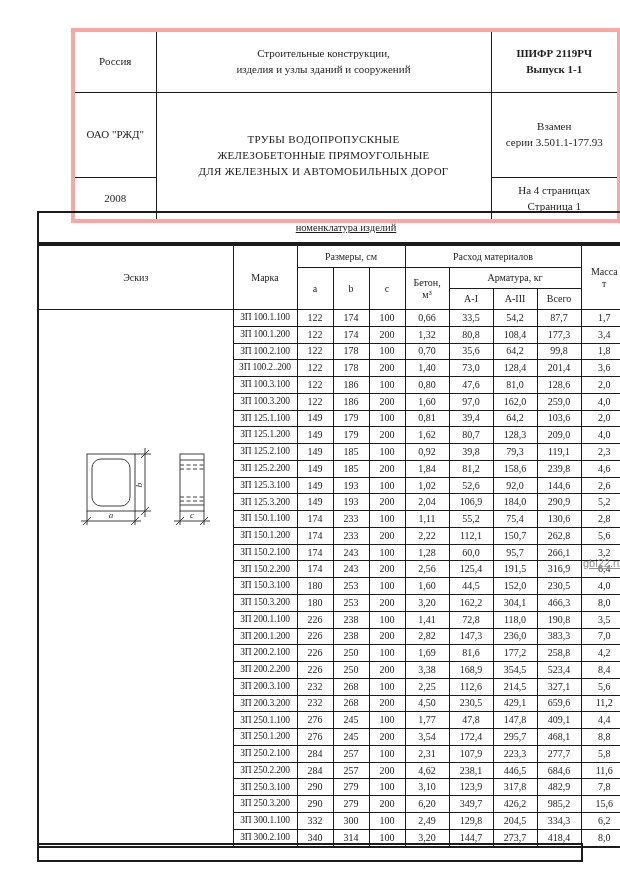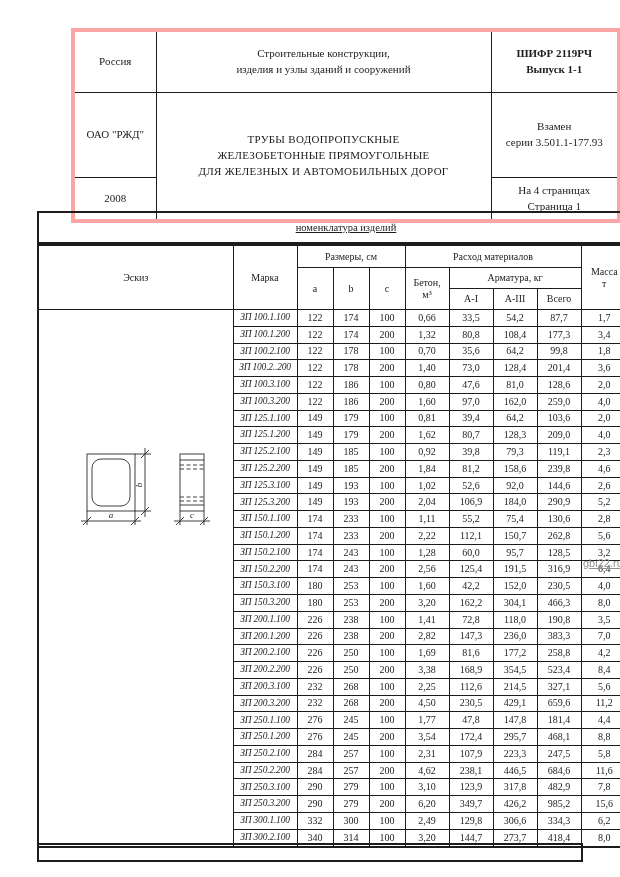--- a/index.html
+++ b/index.html
@@ -44,21 +44,21 @@
   }
   .main-table th, .main-table td {
     border:1px solid #1c1c1c; text-align:center; vertical-align:middle;
     padding:0 1px; font-weight:normal;
   }
   .main-table thead th { font-size:10px; line-height:1.15; }
   .mh1 th { height:21px;text-align:center; }
   .mh2 th { height:20px; }
   .mh3 th { height:20px; }
   .main-table tbody td { height:15.75px; font-size:10px; line-height:1; }
-  .mark-col { font-size:9.5px !important; letter-spacing:-0.2px;font-style:italic; }
+  .mark-col { font-size:9.5px !important; letter-spacing:-0.2px; }
   .sketch-cell { padding:0 !important; vertical-align:top; }
   .sketch-cell svg { display:block; }
 
   
   .bottom-strip {
     position:absolute; left:37px; top:843px; width:546px; height:19px;
     box-sizing:border-box; border:2px solid #1c1c1c;
   }
 
   
@@ -338,41 +338,41 @@
         <td>5,6</td>
       </tr>
       <tr>
         <td class="mark-col">ЗП 150.2.100</td>
         <td>174</td>
         <td>243</td>
         <td>100</td>
         <td>1,28</td>
         <td>60,0</td>
         <td>95,7</td>
-        <td>128,5</td>
+        <td>266,1</td>
         <td>3,2</td>
       </tr>
       <tr>
         <td class="mark-col">ЗП 150.2.200</td>
         <td>174</td>
         <td>243</td>
         <td>200</td>
         <td>2,56</td>
         <td>125,4</td>
         <td>191,5</td>
         <td>316,9</td>
         <td>6,4</td>
       </tr>
       <tr>
         <td class="mark-col">ЗП 150.3.100</td>
         <td>180</td>
         <td>253</td>
         <td>100</td>
         <td>1,60</td>
-        <td>42,2</td>
+        <td>44,5</td>
         <td>152,0</td>
         <td>230,5</td>
         <td>4,0</td>
       </tr>
       <tr>
         <td class="mark-col">ЗП 150.3.200</td>
         <td>180</td>
         <td>253</td>
         <td>200</td>
         <td>3,20</td>
@@ -448,21 +448,21 @@
         <td>11,2</td>
       </tr>
       <tr>
         <td class="mark-col">ЗП 250.1.100</td>
         <td>276</td>
         <td>245</td>
         <td>100</td>
         <td>1,77</td>
         <td>47,8</td>
         <td>147,8</td>
-        <td>181,4</td>
+        <td>409,1</td>
         <td>4,4</td>
       </tr>
       <tr>
         <td class="mark-col">ЗП 250.1.200</td>
         <td>276</td>
         <td>245</td>
         <td>200</td>
         <td>3,54</td>
         <td>172,4</td>
         <td>295,7</td>
@@ -470,21 +470,21 @@
         <td>8,8</td>
       </tr>
       <tr>
         <td class="mark-col">ЗП 250.2.100</td>
         <td>284</td>
         <td>257</td>
         <td>100</td>
         <td>2,31</td>
         <td>107,9</td>
         <td>223,3</td>
-        <td>247,5</td>
+        <td>277,7</td>
         <td>5,8</td>
       </tr>
       <tr>
         <td class="mark-col">ЗП 250.2.200</td>
         <td>284</td>
         <td>257</td>
         <td>200</td>
         <td>4,62</td>
         <td>238,1</td>
         <td>446,5</td>
@@ -513,21 +513,21 @@
         <td>985,2</td>
         <td>15,6</td>
       </tr>
       <tr>
         <td class="mark-col">ЗП 300.1.100</td>
         <td>332</td>
         <td>300</td>
         <td>100</td>
         <td>2,49</td>
         <td>129,8</td>
-        <td>306,6</td>
+        <td>204,5</td>
         <td>334,3</td>
         <td>6,2</td>
       </tr>
       <tr>
         <td class="mark-col">ЗП 300.2.100</td>
         <td>340</td>
         <td>314</td>
         <td>100</td>
         <td>3,20</td>
         <td>144,7</td>

